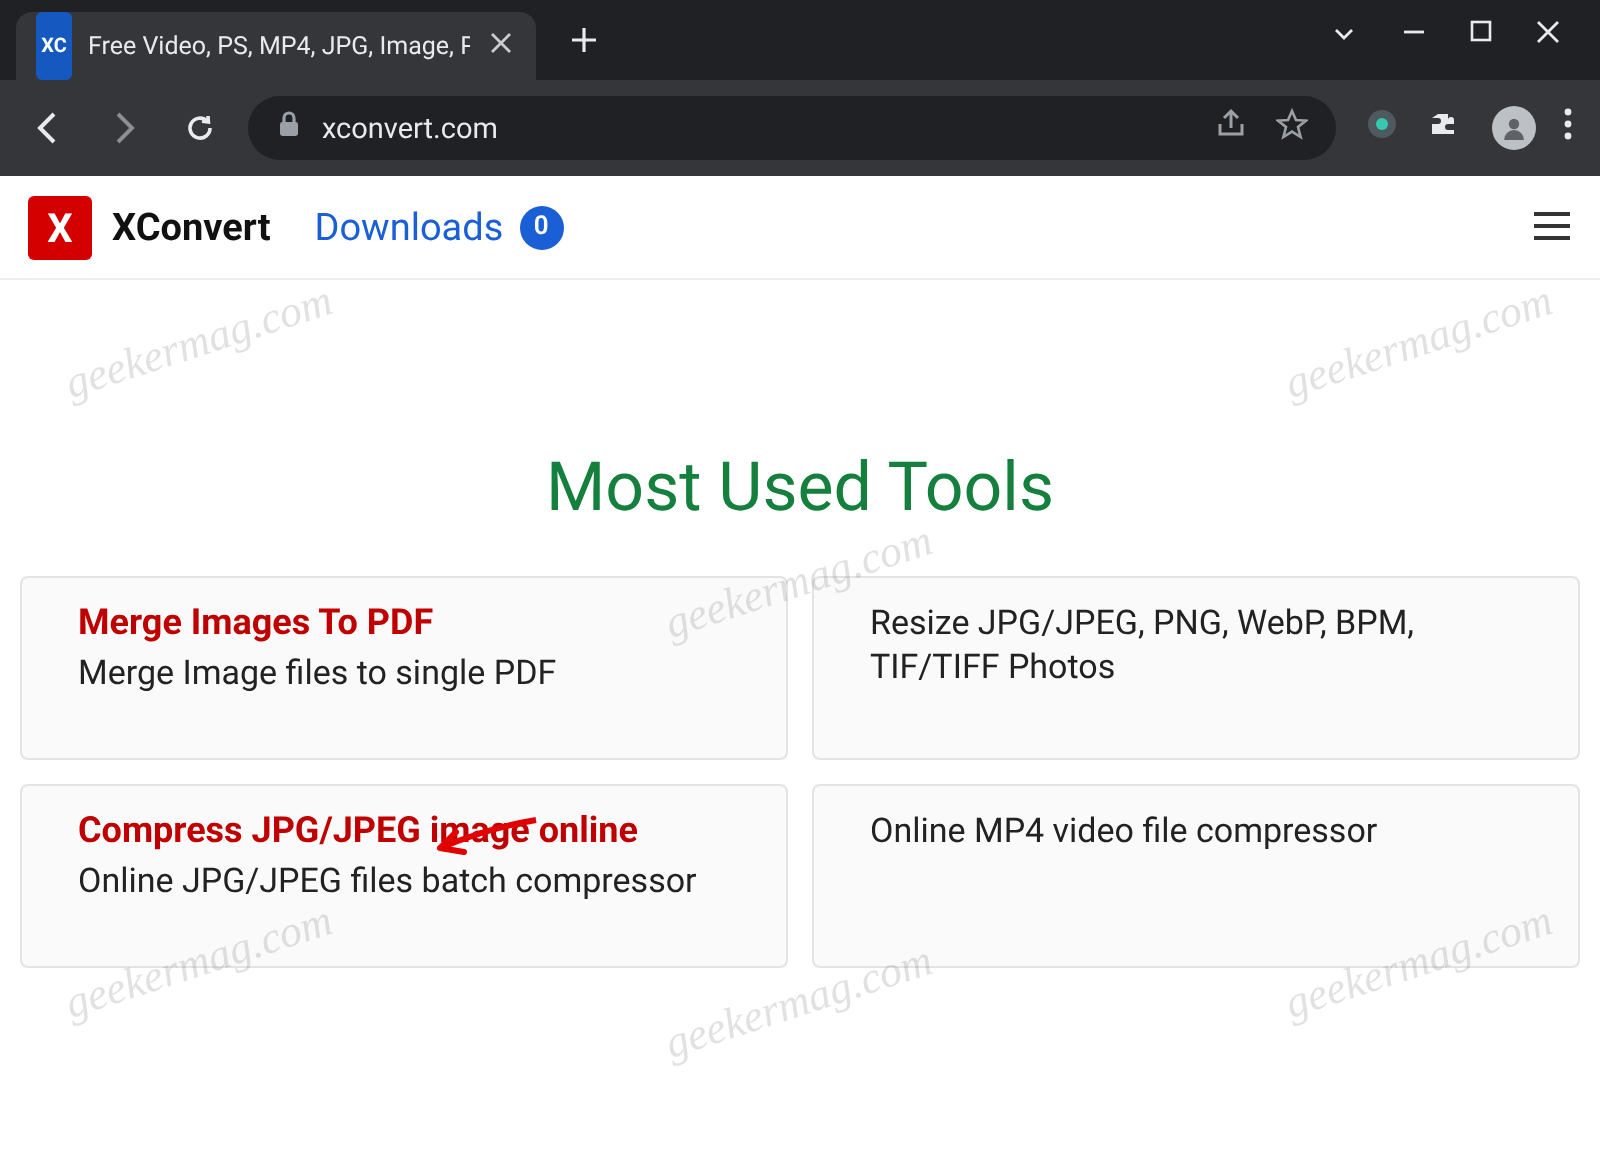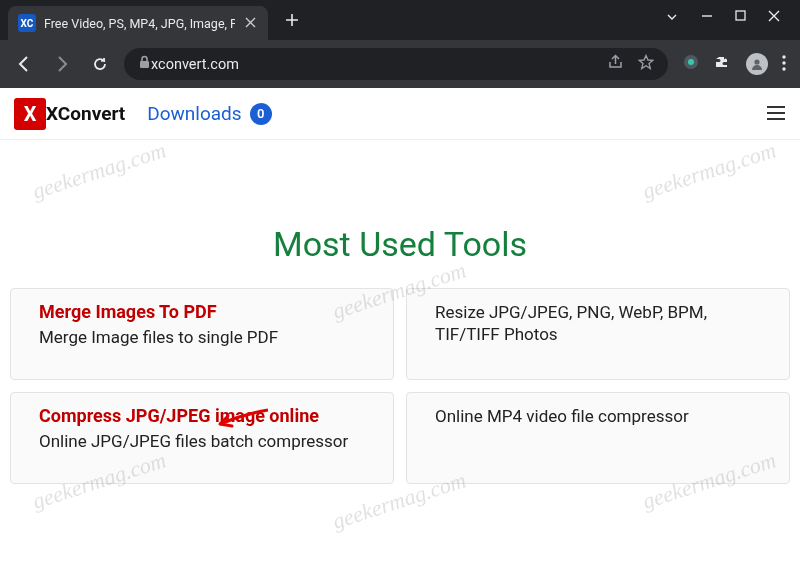--- a/index.html
+++ b/index.html
@@ -27,21 +27,21 @@
     margin-top: 6px;
     border-radius: 8px 8px 0 0;
     padding: 0 10px;
     width: 260px;
     color: #e8eaed;
     font-size: 12.5px;
     gap: 8px;
   }
   .favicon {
     width: 18px;
-    height: 18px;
+    height: 34px;
     border-radius: 3px;
     background: #1558c0;
     color: #fff;
     font-size: 10px;
     font-weight: 700;
     display: flex;
     align-items: center;
     justify-content: center;
     flex: 0 0 18px;
   }
@@ -88,20 +88,21 @@
   .omnibox {
     flex: 1;
     height: 32px;
     background: #202124;
     border-radius: 16px;
     display: flex;
     align-items: center;
     padding: 0 14px;
     color: #e8eaed;
     font-size: 14.5px;
+    gap: 10px;
   }
   .lock { color: #9aa0a6; }
   .omni-actions {
     margin-left: auto;
     display: flex;
     gap: 14px;
     color: #9aa0a6;
   }
   .ext-icons {
     display: flex;
@@ -126,21 +127,21 @@
     display:flex;
     align-items:center;
     padding: 0 14px;
     border-bottom: 1px solid #eee;
   }
   .site-logo {
     width: 32px; height:32px; background:#d40000; color:#fff;
     display:flex; align-items:center; justify-content:center;
     font-weight:700; font-size:20px; border-radius:3px;
   }
-  .site-name { font-weight:700; font-size:19px; color:#111; }
+  .site-name { font-weight:700; font-size:19px; margin-left:10px; color:#111; }
   .downloads { margin-left:22px; color:#1a5fd6; font-size:19px; display:flex; align-items:center; gap:8px; }
   .dl-badge {
     background:#1a5fd6; color:#fff; border-radius:50%;
     width:22px; height:22px; display:flex; align-items:center; justify-content:center;
     font-size:13px; font-weight:600;
   }
   .hamburger { margin-left:auto; color:#333; font-size:20px; }
   .section-title {
     text-align:center; font-size:34px; font-weight:400;
     margin-top:84px; margin-bottom:24px; color:#15803d;

